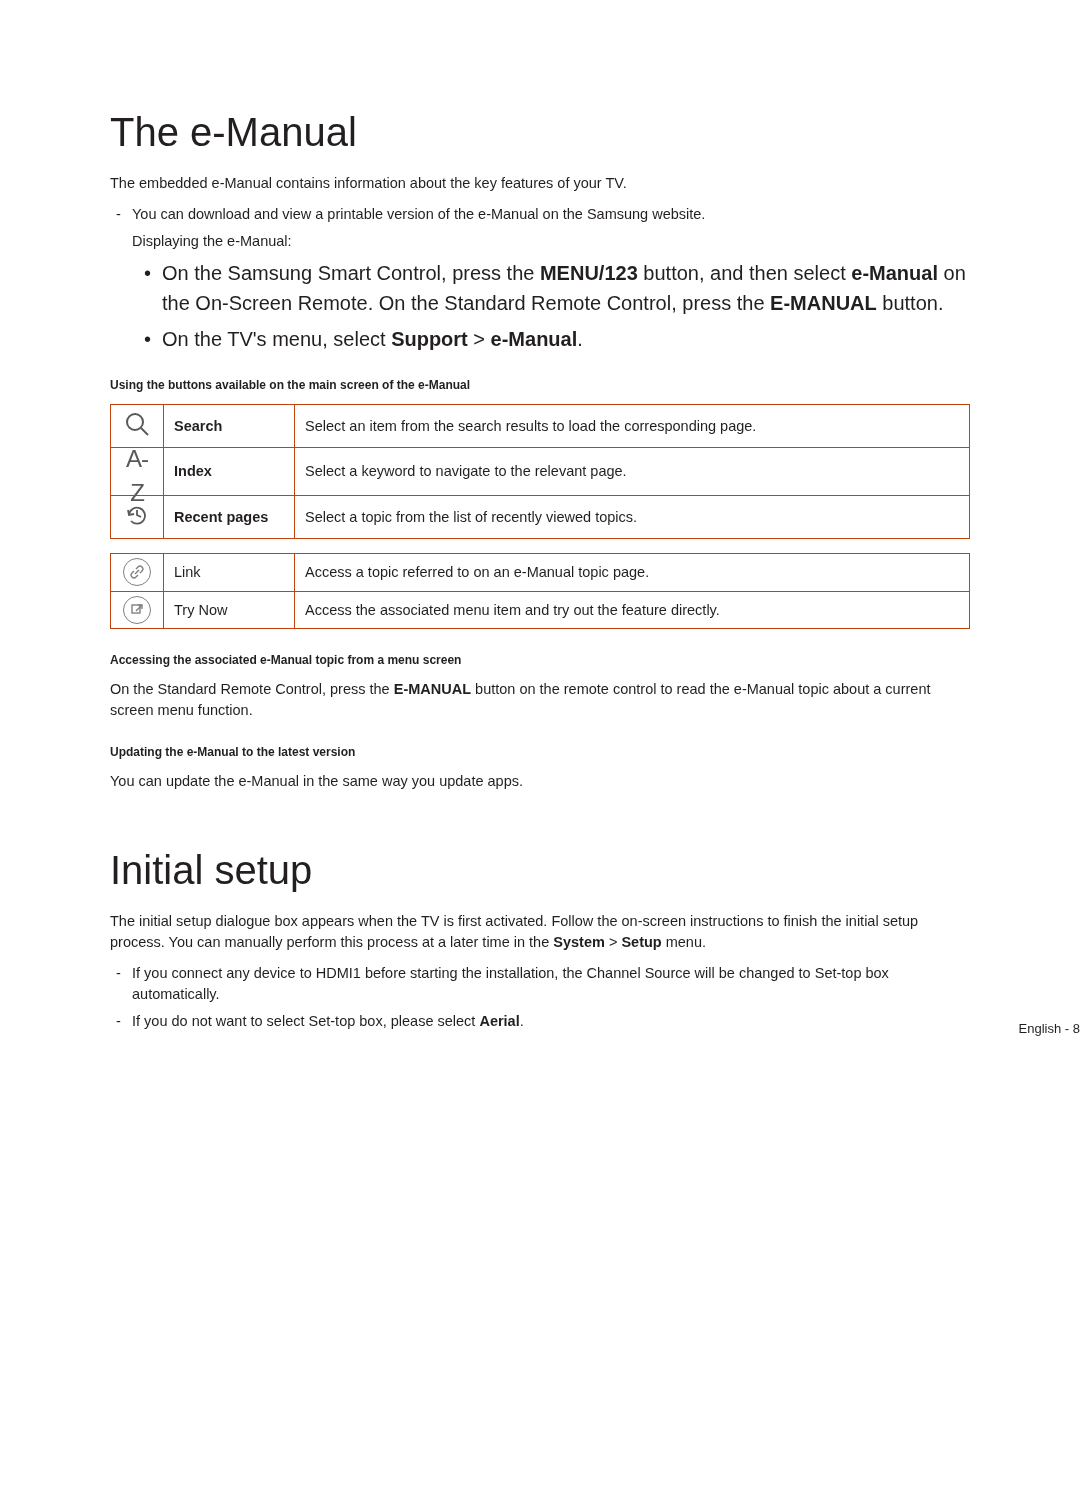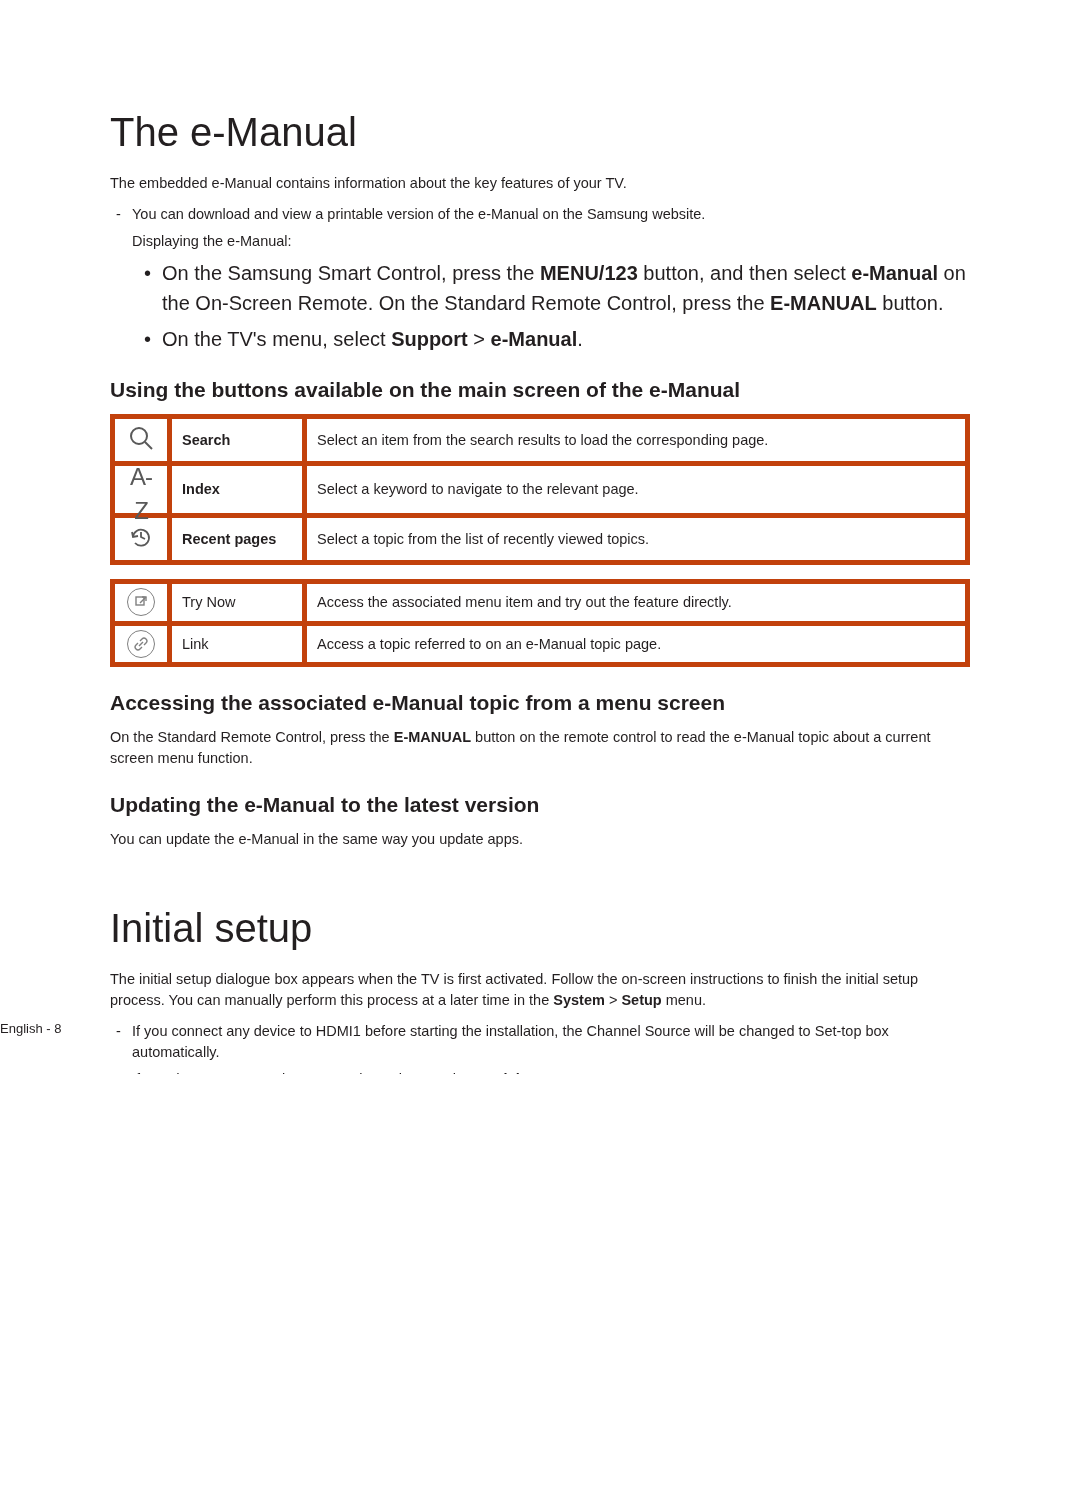--- a/index.html
+++ b/index.html
@@ -59,32 +59,32 @@
     padding-left: 0;
   }
   ul.bullets li::before {
     content: "•";
     position: absolute;
     left: -18px;
     top: 0;
   }
   .bold-inline { font-weight: 700; }
   h2 {
-    font-size: 21px;
+    font-size: 12px;
     font-weight: 700;
     margin: 24px 0 12px 0;
     color: #231f20;
   }
   table.feat {
     width: 100%;
     border-collapse: collapse;
     margin: 8px 0 14px 0;
   }
   table.feat td {
-    border: 5px solid #c2410c;
+    border: 1px solid #c2410c;
     padding: 8px 10px;
     font-size: 14.5px;
     line-height: 1.4;
     vertical-align: middle;
   }
   table.feat td.icon-cell {
     width: 44px;
     text-align: center;
     padding: 4px;
   }
@@ -109,21 +109,21 @@
     align-items: center;
     justify-content: center;
     color: #808080;
   }
   .circle-icon svg { display: block; }
   .footer {
     position: absolute;
     bottom: 38px;
     left: 0;
     width: 100%;
-    text-align: left;
+    text-align: right;
     font-size: 13px;
     color: #231f20;
   }
 </style>
 </head>
 <body>
 
 <div class="page">
 
   <h1>The e-Manual</h1>
@@ -181,41 +181,41 @@
     </tr>
   </tbody>
     </table>
 
   <table class="feat">
     <tbody>
         <tr>
       <td class="icon-cell">
         <span class="circle-icon">
           <svg width="14" height="14" viewBox="0 0 14 14" stroke="#808080" fill="none" stroke-width="1.4">
+            <path d="M5 9 L9 5"></path>
+            <path d="M6 4 L8 2 A2 2 0 0 1 12 6 L10 8"></path>
+            <path d="M8 10 L6 12 A2 2 0 0 1 2 8 L4 6"></path>
+          </svg>
+        </span>
+      </td>
+      <td class="label-cell" style="font-weight:400;">Link</td>
+      <td>Access a topic referred to on an e-Manual topic page.</td>
+    </tr>
+    <tr>
+      <td class="icon-cell">
+        <span class="circle-icon">
+          <svg width="14" height="14" viewBox="0 0 14 14" stroke="#808080" fill="none" stroke-width="1.4">
             <rect x="2" y="2" width="8" height="8"></rect>
             <line x1="6" y1="8" x2="12" y2="2"></line>
             <polyline points="8,2 12,2 12,6"></polyline>
           </svg>
         </span>
       </td>
       <td class="label-cell" style="font-weight:400;">Try Now</td>
       <td>Access the associated menu item and try out the feature directly.</td>
-    </tr>
-    <tr>
-      <td class="icon-cell">
-        <span class="circle-icon">
-          <svg width="14" height="14" viewBox="0 0 14 14" stroke="#808080" fill="none" stroke-width="1.4">
-            <path d="M5 9 L9 5"></path>
-            <path d="M6 4 L8 2 A2 2 0 0 1 12 6 L10 8"></path>
-            <path d="M8 10 L6 12 A2 2 0 0 1 2 8 L4 6"></path>
-          </svg>
-        </span>
-      </td>
-      <td class="label-cell" style="font-weight:400;">Link</td>
-      <td>Access a topic referred to on an e-Manual topic page.</td>
     </tr>
   </tbody>
     </table>
 
   <h2>Accessing the associated e-Manual topic from a menu screen</h2>
   <p class="body-text">
     <span>On the Standard Remote Control, press the </span><span class="bold-inline">E-MANUAL</span><span> button on the remote control to read the e-Manual topic about a current screen menu function.</span>
   </p>
 
   <h2>Updating the e-Manual to the latest version</h2>

